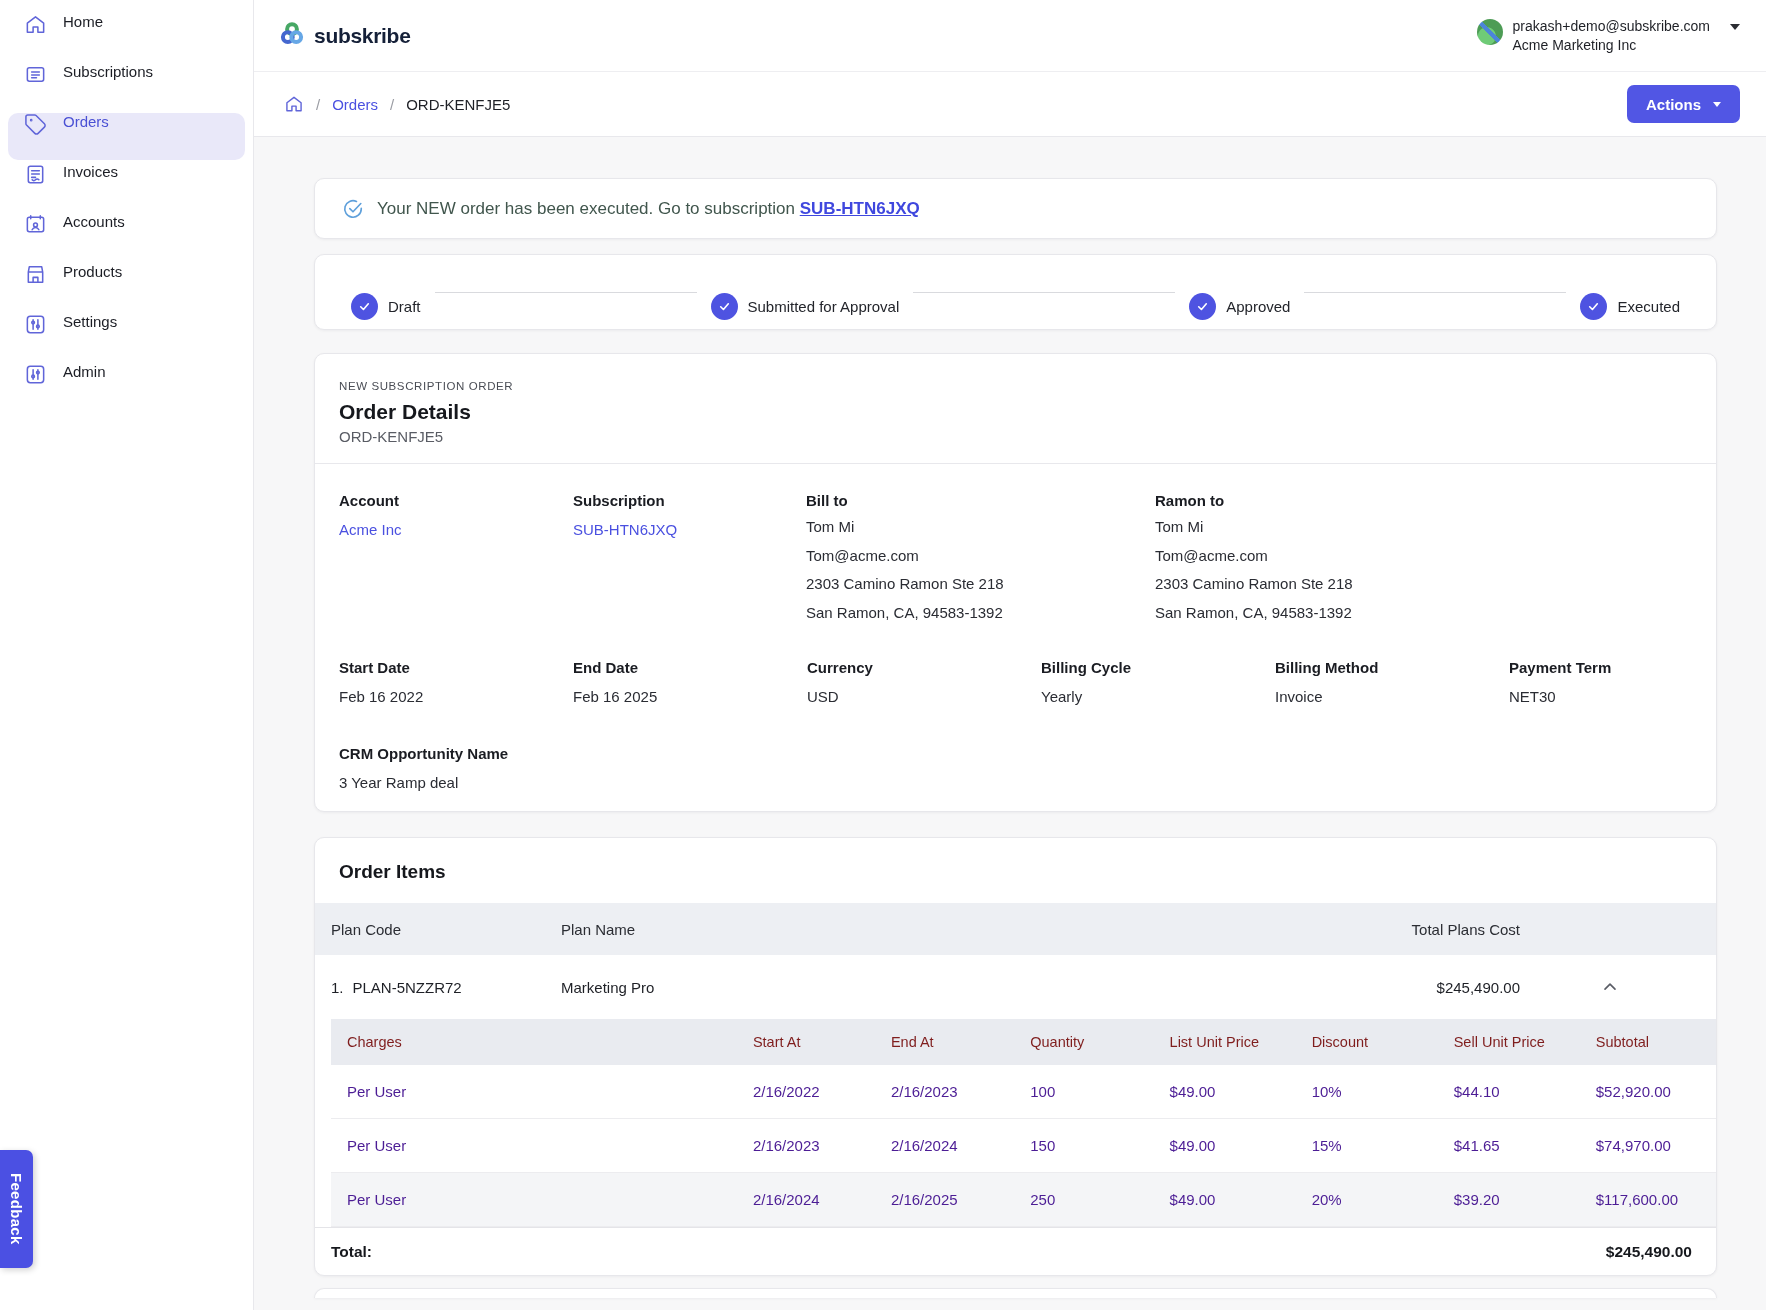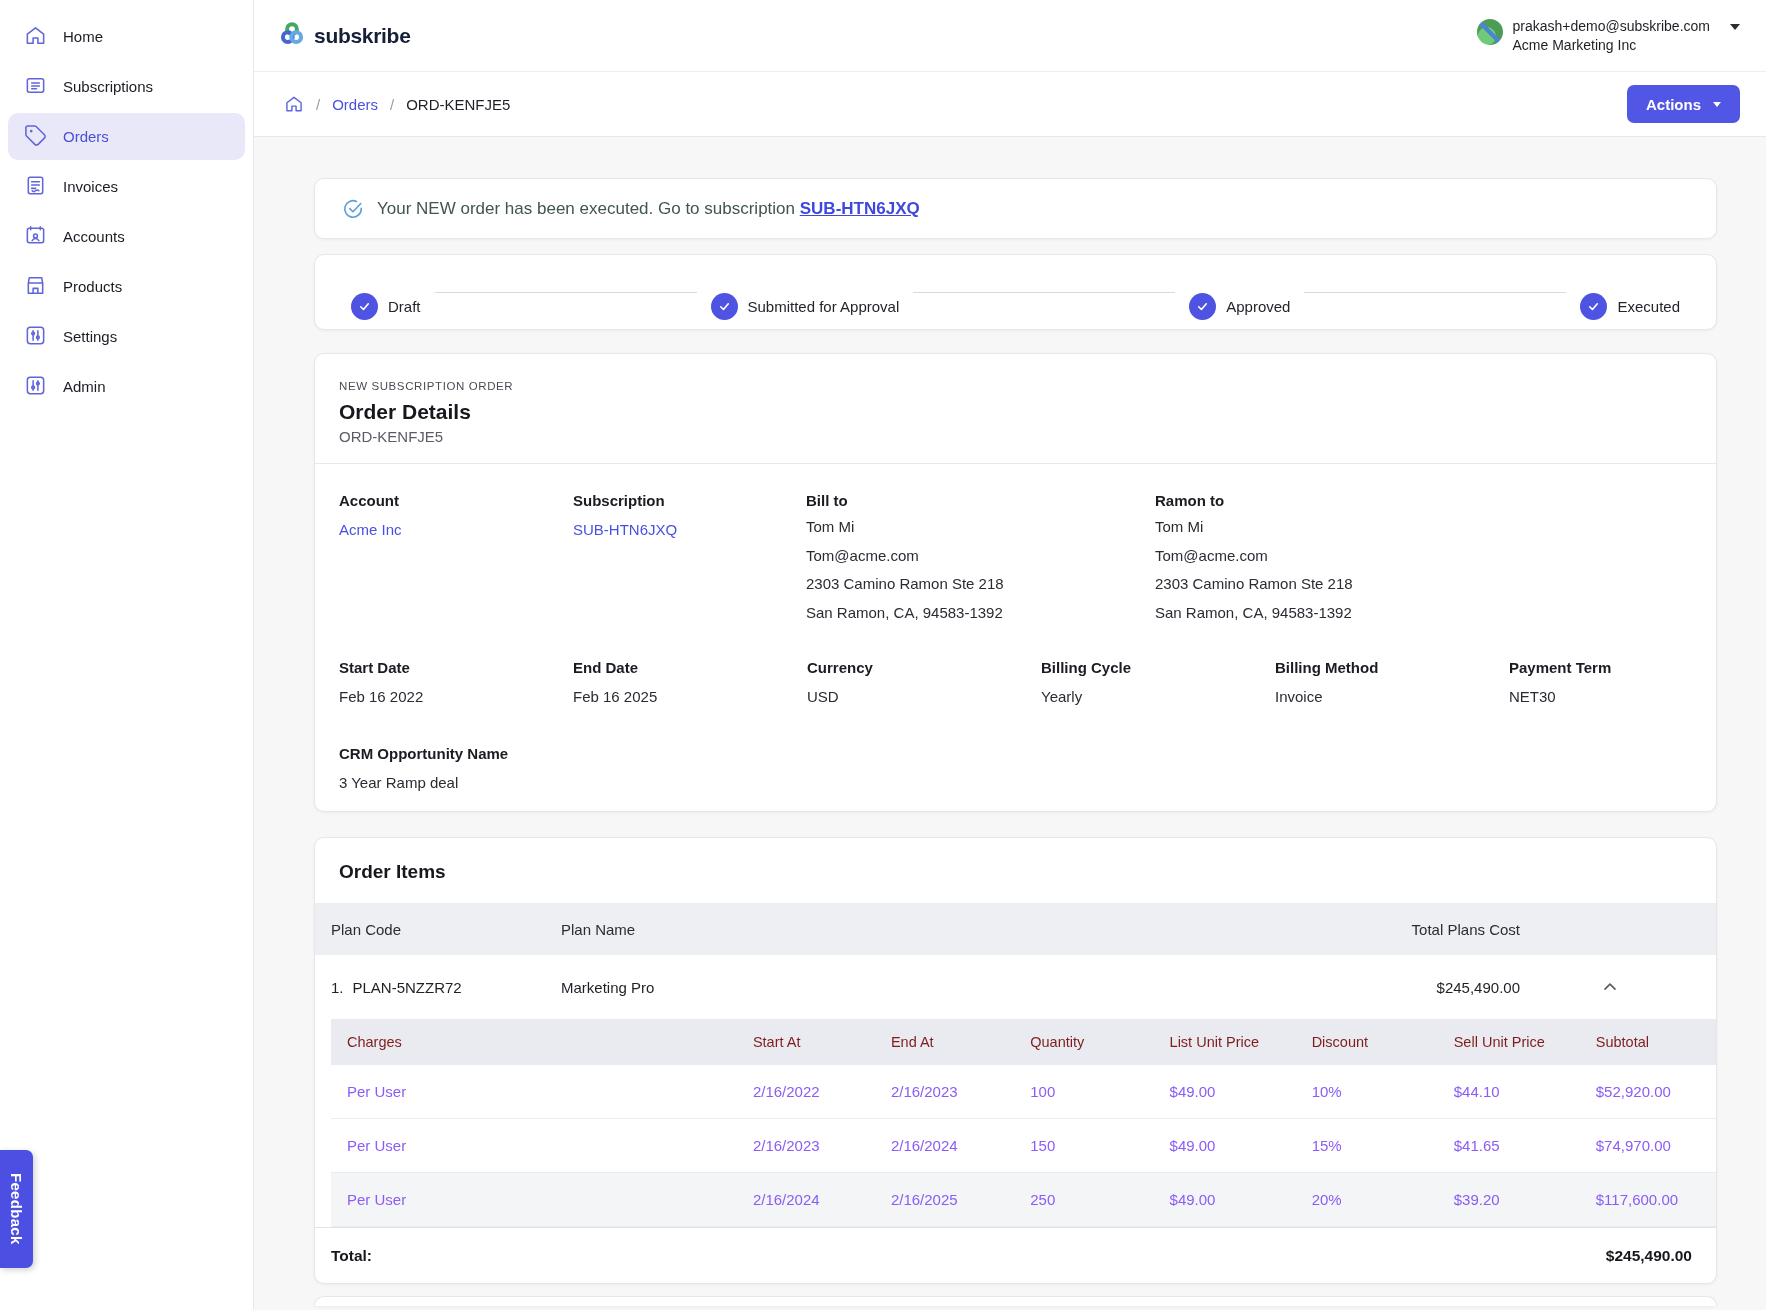--- a/index.html
+++ b/index.html
@@ -2,21 +2,21 @@
 <html><head>
 <meta charset="utf-8">
 <style>
   * { margin:0; padding:0; box-sizing:border-box; }
   html,body { width:1766px; height:1310px; overflow:hidden; background:#F7F7F8;
     font-family:"Liberation Sans","DejaVu Sans",sans-serif; color:#1E2026; }
   .app { display:flex; width:1766px; height:1310px; position:relative; }
 
   
   .sidebar { width:254px; min-width:254px; background:#FFFFFF; border-right:1px solid #E8E8EC; padding-top:10px; }
-  .side-item { display:flex; align-items:center; gap:16px; height:47px; margin:3px 8px; padding:0 16px;
+  .side-item { display:flex; align-items:flex-start; gap:16px; height:47px; margin:3px 8px; padding:0 16px;
     border-radius:10px; font-size:15px; color:#1B1D24; cursor:pointer; }
   .side-item svg { width:23px; height:23px; stroke:#6065D9; fill:none; stroke-width:1.6;
     stroke-linecap:round; stroke-linejoin:round; }
   .side-item.active { background:#E9E8F9; color:#4A50D4; }
 
   
   .main { flex:1; display:flex; flex-direction:column; }
   .topbar { height:72px; background:#fff; border-bottom:1px solid #EEEEF1; display:flex;
     align-items:center; justify-content:space-between; padding:0 26px 0 24px; }
   .logo { display:flex; align-items:center; gap:8px; }
@@ -88,24 +88,24 @@
   .chev-cell { display:flex; justify-content:center; }
   .chev-cell svg { width:20px; height:20px; stroke:#5A5D66; stroke-width:2; fill:none;
     stroke-linecap:round; stroke-linejoin:round; cursor:pointer; }
   .plan-code { display:flex; gap:9px; }
 
   .charges { margin-left:16px; }
   .ch-grid { display:grid;
     grid-template-columns:30% 10.2% 10.3% 10.3% 10.5% 10.5% 10.5% 1fr;
     align-items:center; padding:0 16px; }
   .ch-head { background:#E9EBF0; height:46px; font-size:14.5px; color:#7f1d1d; }
-  .ch-row { height:54px; font-size:15px; color:#8b5cf6; border-bottom:1px solid #ECECEF; background:#fff; }
+  .ch-row { height:54px; font-size:15px; color:#4c1d95; border-bottom:1px solid #ECECEF; background:#fff; }
   .ch-row.alt { background:#F4F5F7; }
 
-  .total-row { height:56px; display:flex; align-items:center; justify-content:space-between;
+  .total-row { height:48px; display:flex; align-items:center; justify-content:space-between;
     padding:0 24px 0 16px; border-top:1px solid #E4E4E8; font-size:15.5px; font-weight:700; color:#16181D; }
 
   .next-card { margin-top:12px; height:10px; border-bottom:none; border-radius:10px 10px 0 0; }
 
   
   .feedback { position:absolute; left:0; top:1150px; width:33px; height:118px; background:#4B50E3;
     color:#fff; border-radius:0 7px 7px 0; display:flex; align-items:center; justify-content:center;
     writing-mode:vertical-rl; font-size:15px; font-weight:700; letter-spacing:0.3px; cursor:pointer;
     box-shadow:2px 2px 6px rgba(0,0,0,0.18); }
 </style>

